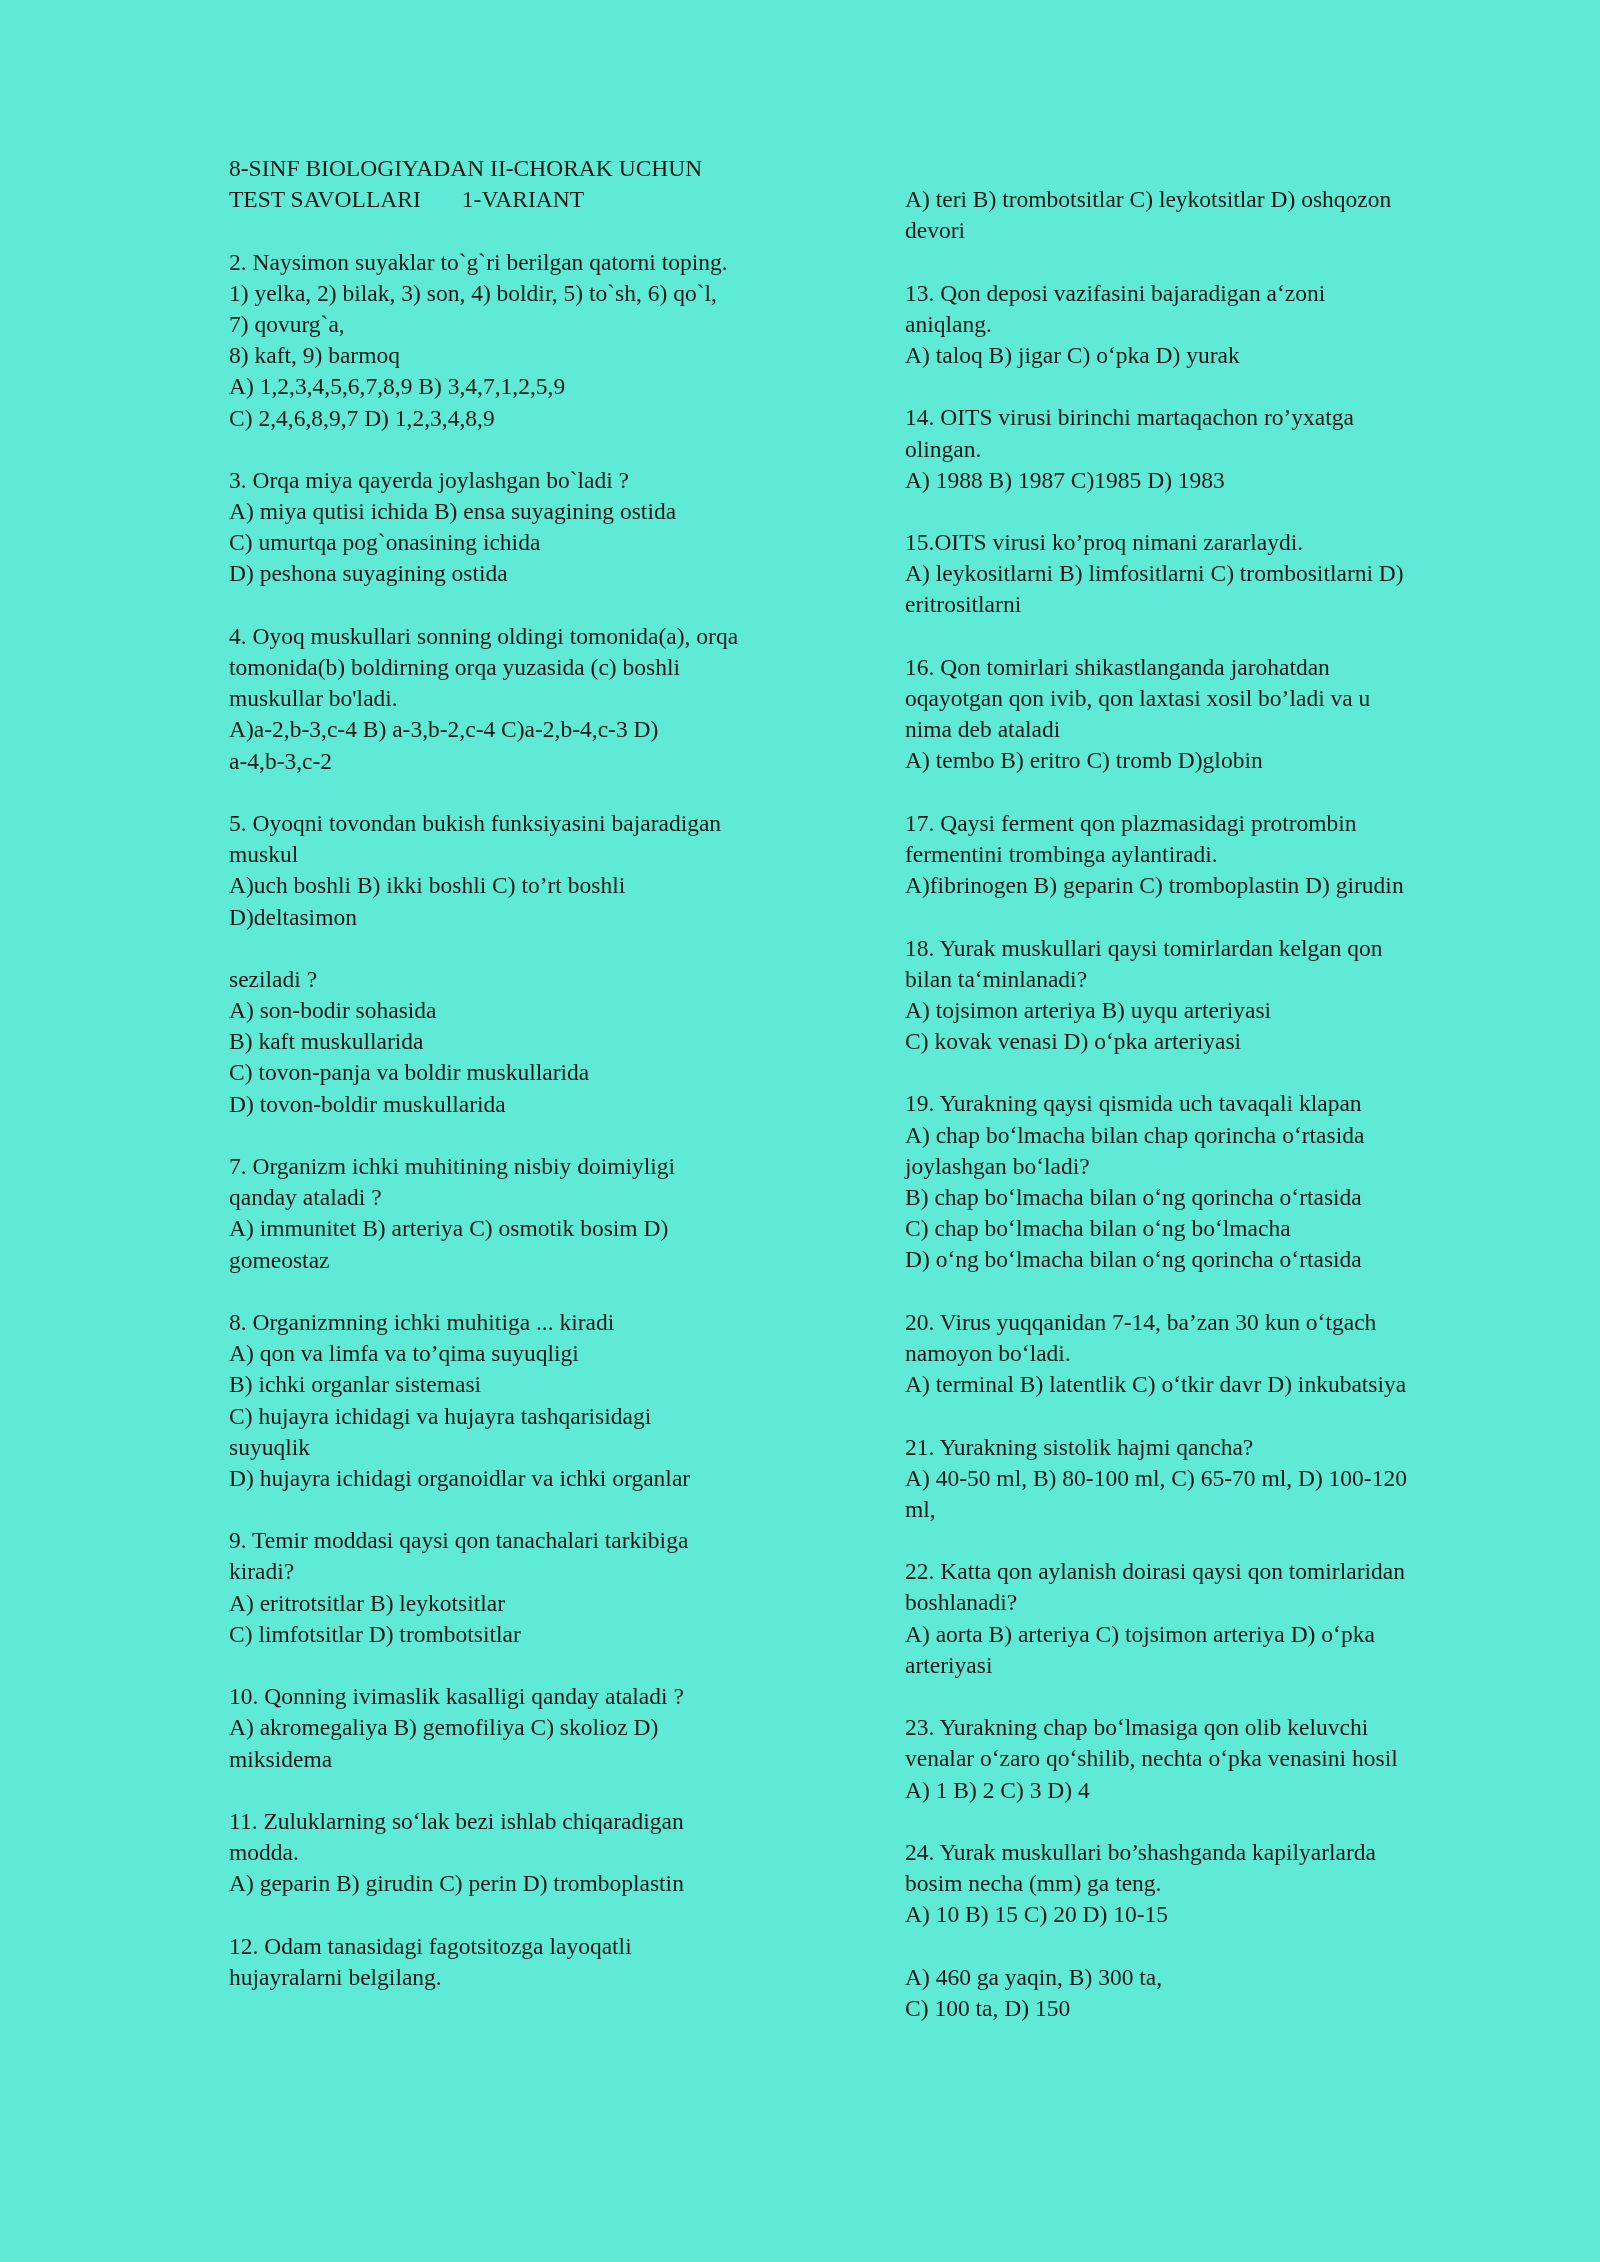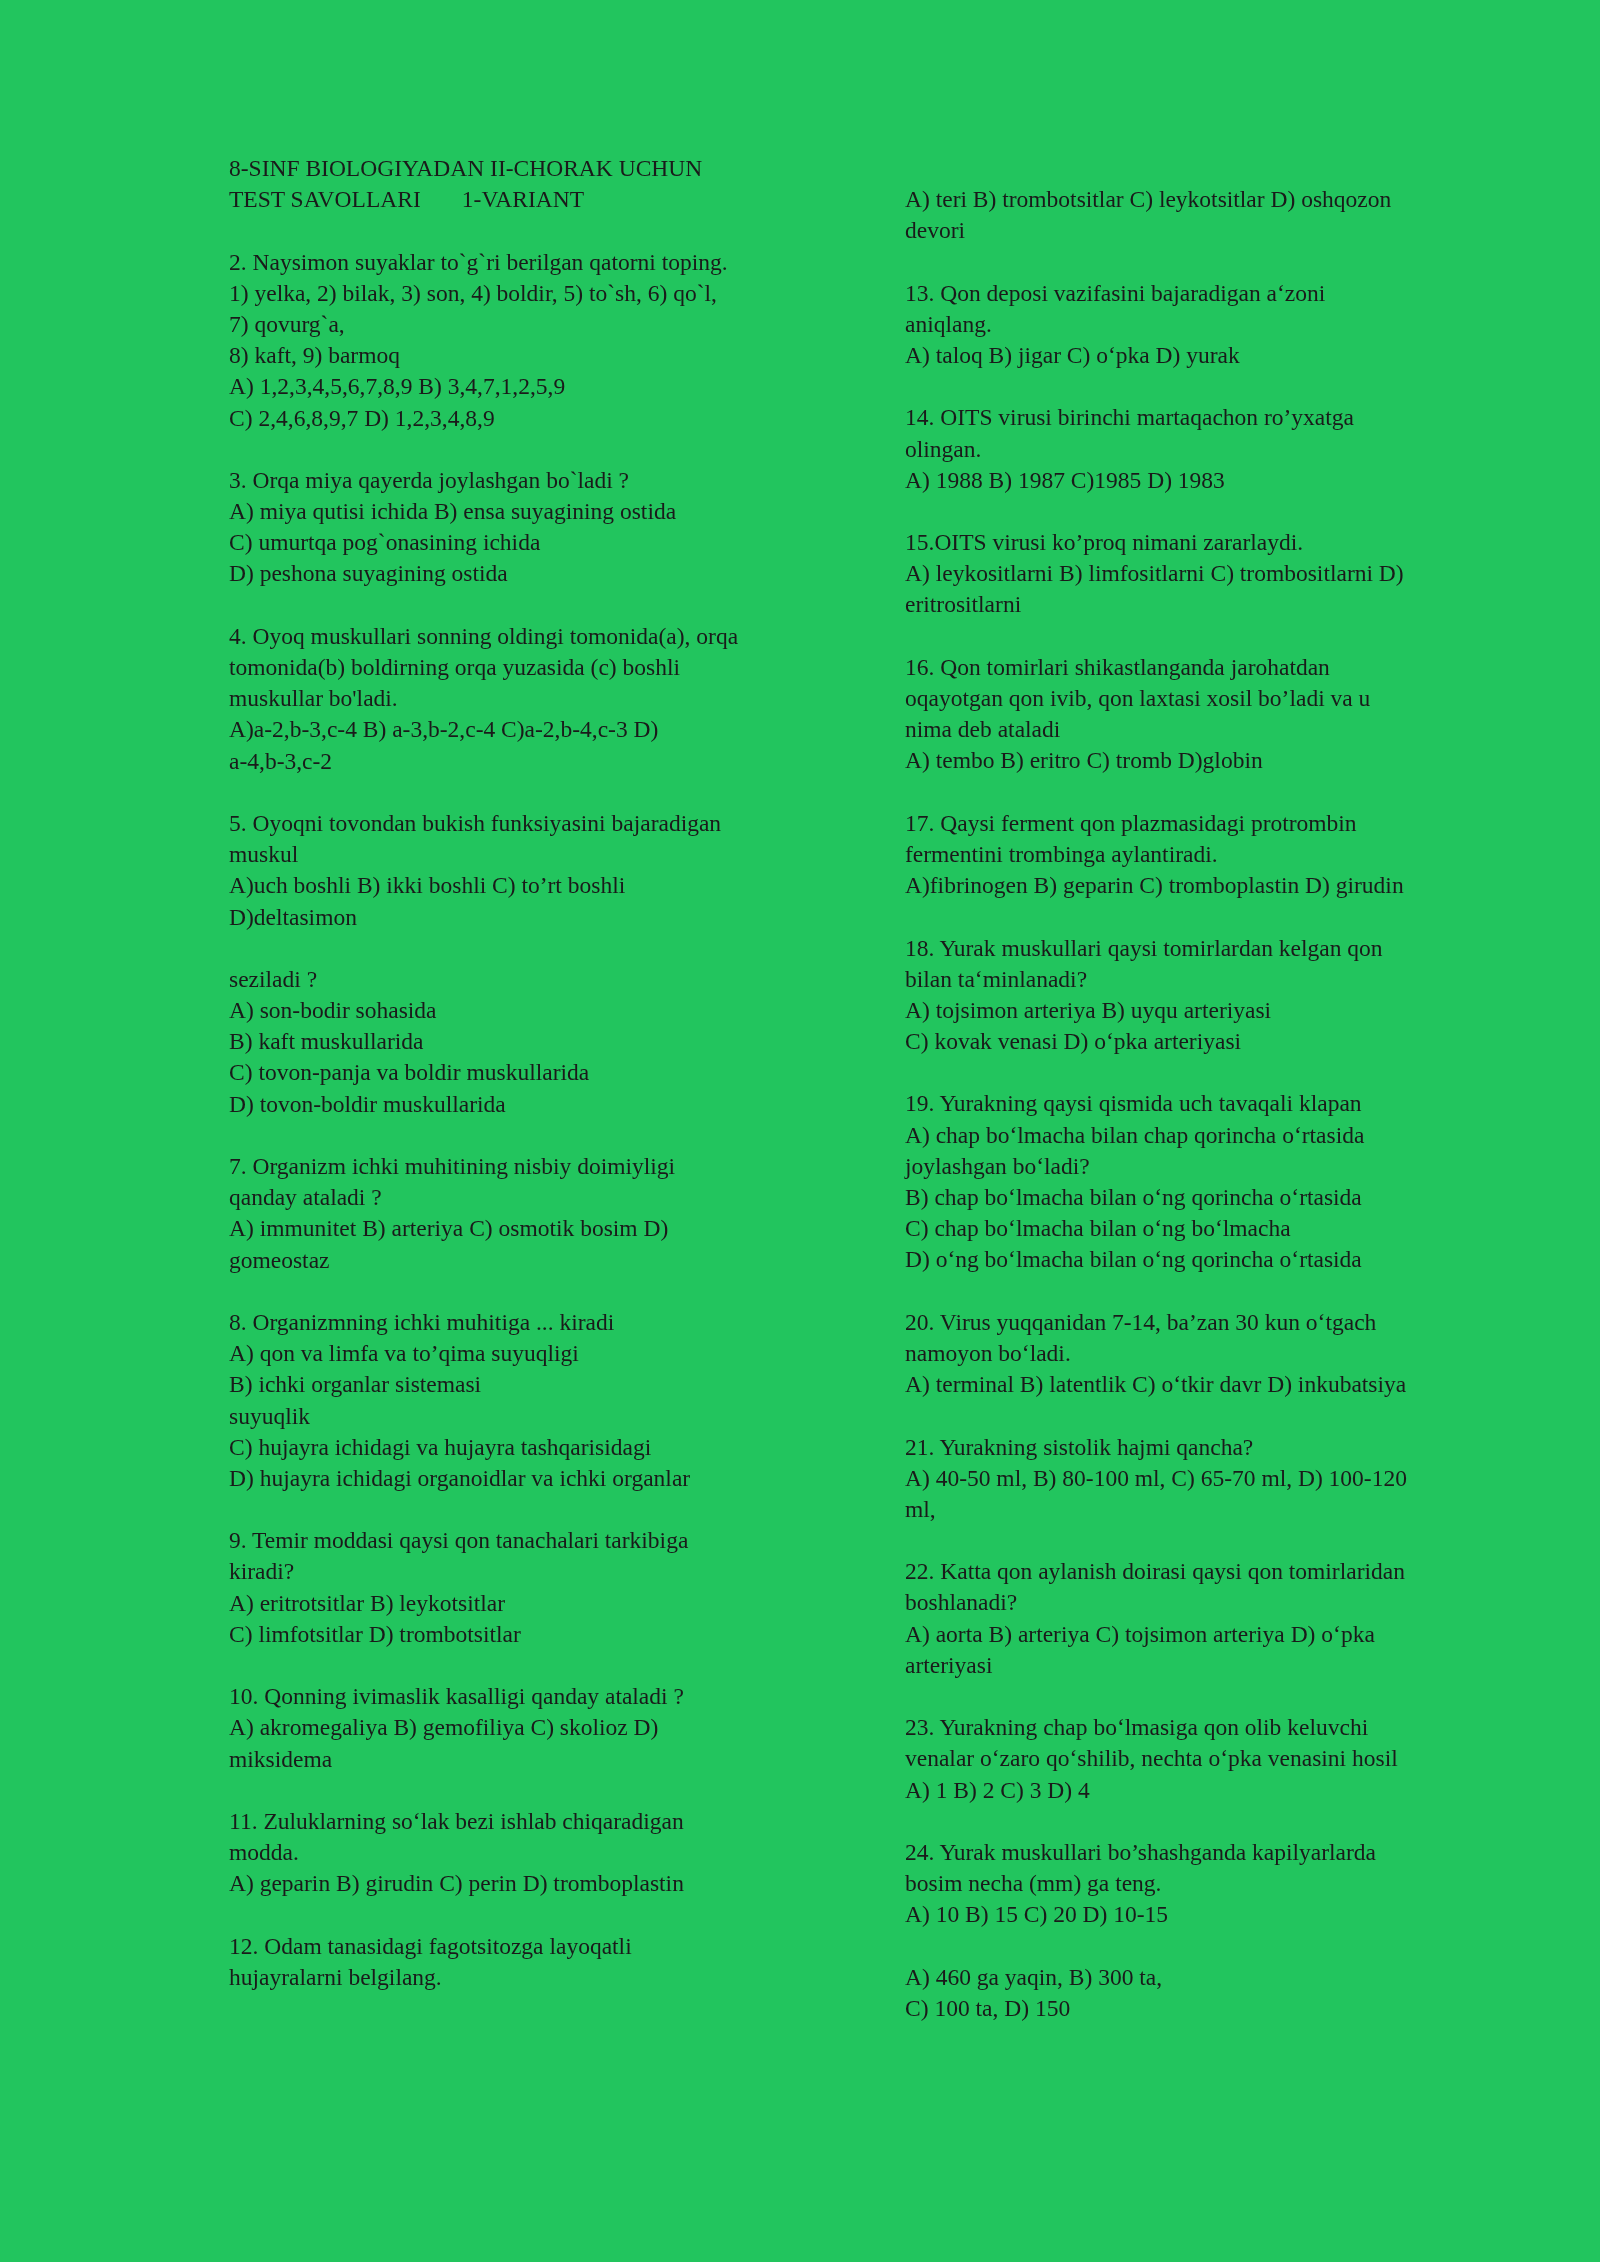--- a/index.html
+++ b/index.html
@@ -13,21 +13,21 @@
       position: relative;
       overflow: hidden;
       font-family: "Liberation Serif", "DejaVu Serif", serif;
       color: #1a1a1a;
     }
     .page {
       position: absolute;
       left: 0; top: 0;
       width: 1600px;
       height: 2262px;
-      background: #22c55e;
+      background: #5eead4;
     }
     .column {
       position: absolute;
       top: 153px;
       font-size: 23.5px;
       line-height: 31.2px;
     }
     .col-left { left: 229px; width: 600px; }
     .col-right { left: 905px; width: 600px; top: 184px; }
     .line {
@@ -86,22 +86,22 @@
         <div class="block">
           <span class="line">7. Organizm ichki muhitining nisbiy doimiyligi</span>
           <span class="line">qanday ataladi ?</span>
           <span class="line">A) immunitet B) arteriya C) osmotik bosim D)</span>
           <span class="line">gomeostaz</span>
         </div>
         <div class="block">
           <span class="line">8. Organizmning ichki muhitiga ... kiradi</span>
           <span class="line">A) qon va limfa va to’qima suyuqligi</span>
           <span class="line">B) ichki organlar sistemasi</span>
+          <span class="line">C) hujayra ichidagi va hujayra tashqarisidagi</span>
           <span class="line">suyuqlik</span>
-          <span class="line">C) hujayra ichidagi va hujayra tashqarisidagi</span>
           <span class="line">D) hujayra ichidagi organoidlar va ichki organlar</span>
         </div>
         <div class="block">
           <span class="line">9. Temir moddasi qaysi qon tanachalari tarkibiga</span>
           <span class="line">kiradi?</span>
           <span class="line">A) eritrotsitlar B) leykotsitlar</span>
           <span class="line">C) limfotsitlar D) trombotsitlar</span>
         </div>
         <div class="block">
           <span class="line">10. Qonning ivimaslik kasalligi qanday ataladi ?</span>

